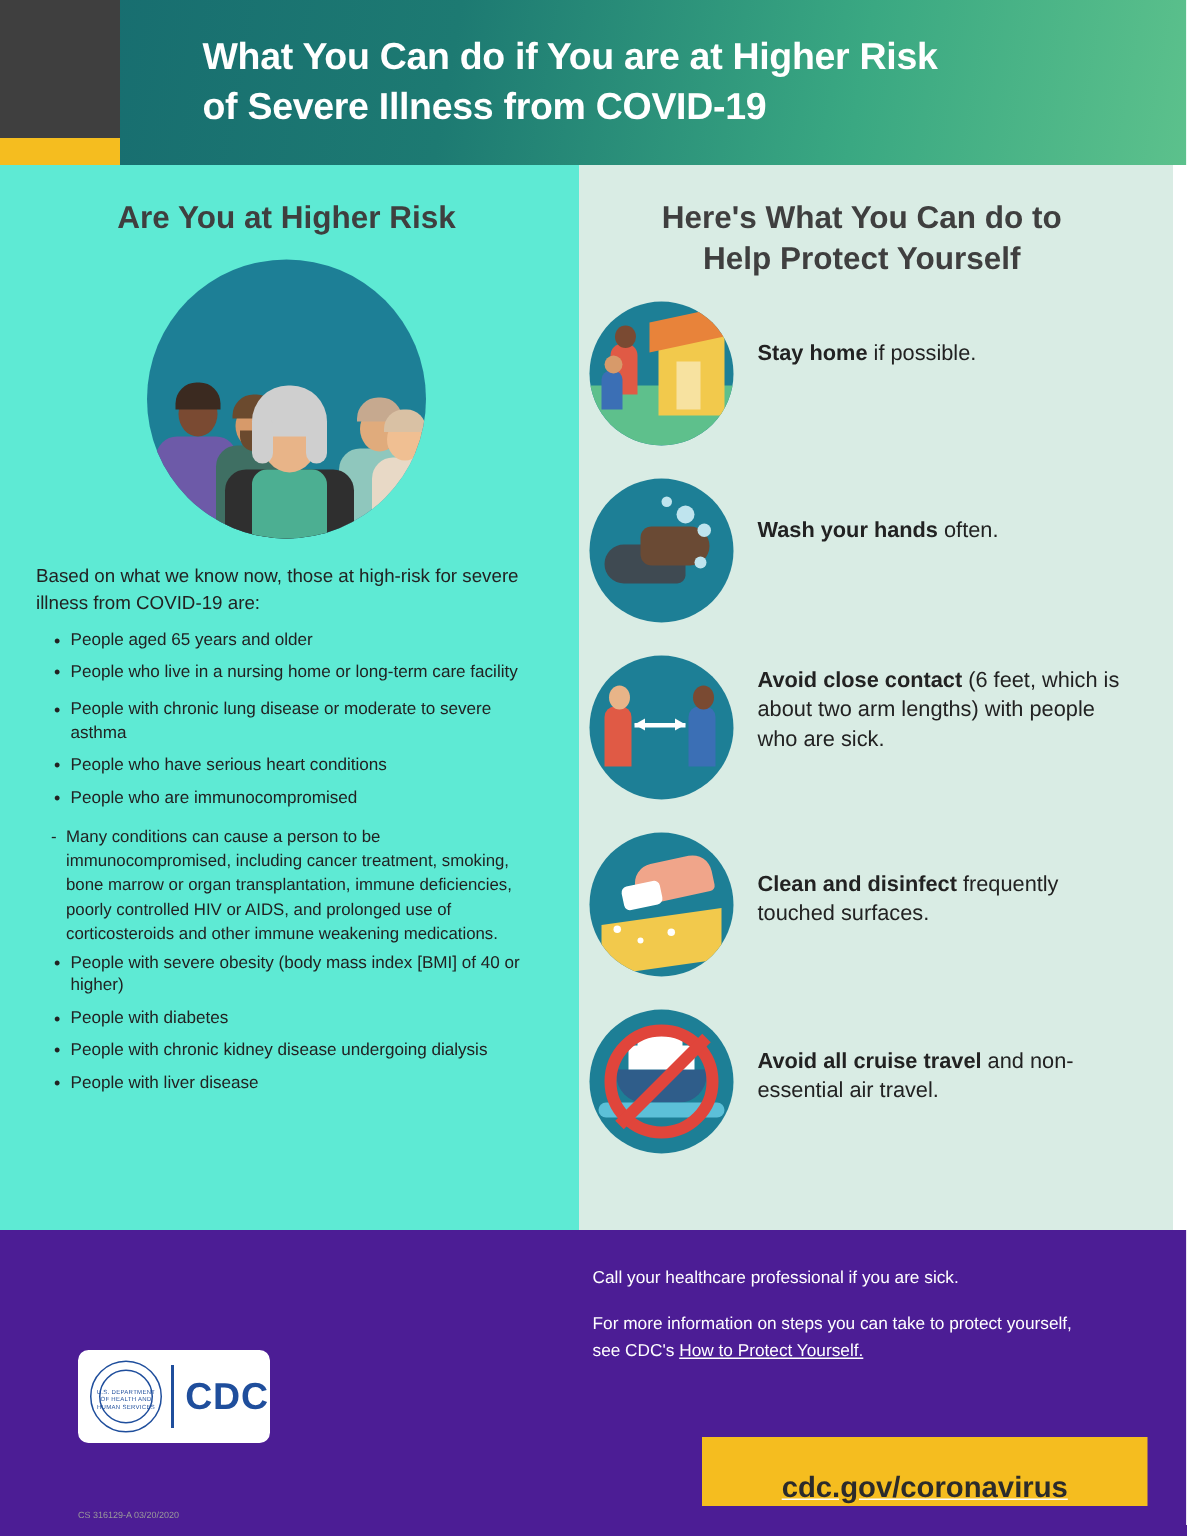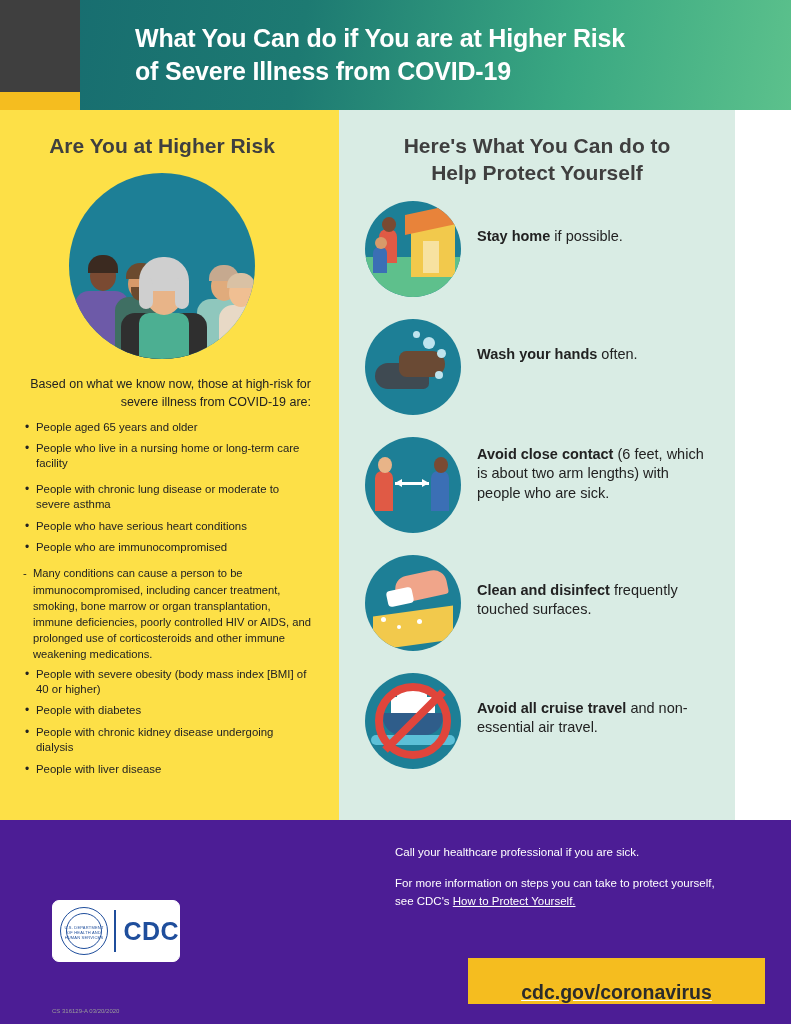--- a/index.html
+++ b/index.html
@@ -44,28 +44,28 @@
     letter-spacing: -0.2px;
   }
 
   
   .body-cols {
     position: relative;
     display: flex;
     height: 710px;
   }
   .col-left {
-    width: 339px;
-    background: #fde047;
-    padding: 22px 28px 0 13px;
+    width: 386px;
+    background: #5eead4;
+    padding: 22px 28px 0 24px;
   }
   .col-right {
     width: 396px;
     background: #d9ece4;
-    padding: 22px 26px 0 26px;
+    padding: 22px 26px 0 7px;
   }
   .col-title {
     text-align: center;
     color: #3f3f3f;
     font-size: 21px;
     font-weight: bold;
     line-height: 1.3;
     margin-bottom: 14px;
   }
 
@@ -81,21 +81,20 @@
   .pc { position: absolute; }
   .head { border-radius: 50%; }
   .body-shape { border-radius: 14px 14px 0 0; }
 
   
   .lead {
     color: #222;
     font-size: 12.5px;
     line-height: 1.45;
     margin: 4px 0 8px 0;
-    text-align: right;
   }
   ul.bul { list-style: none; margin: 0 0 10px 0; padding: 0; }
   ul.bul > li {
     position: relative;
     padding-left: 13px;
     margin: 0 0 6px 10px;
     font-size: 11.4px;
     line-height: 1.35;
     color: #222;
   }

